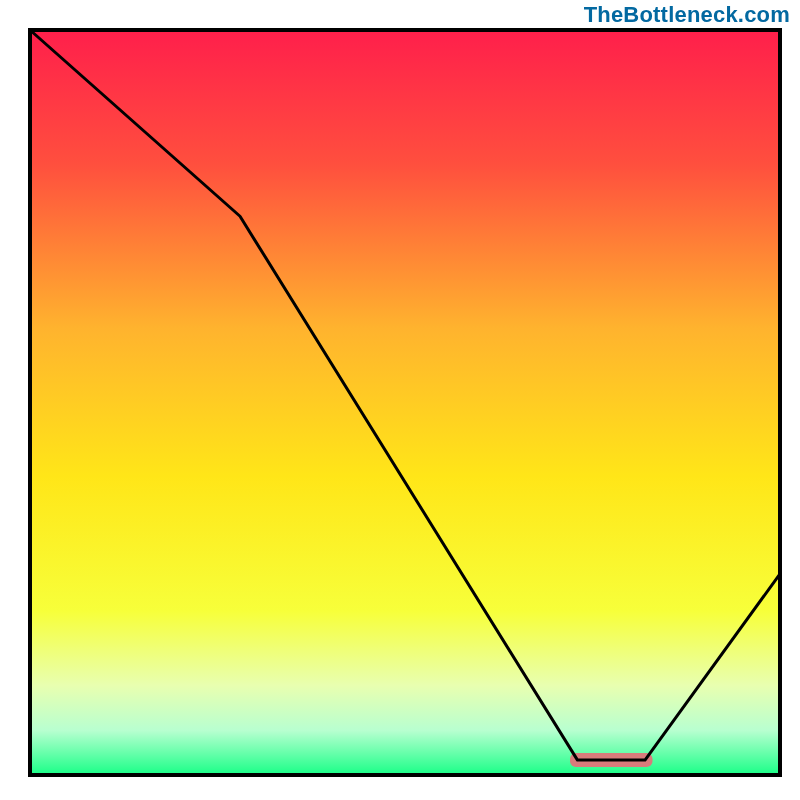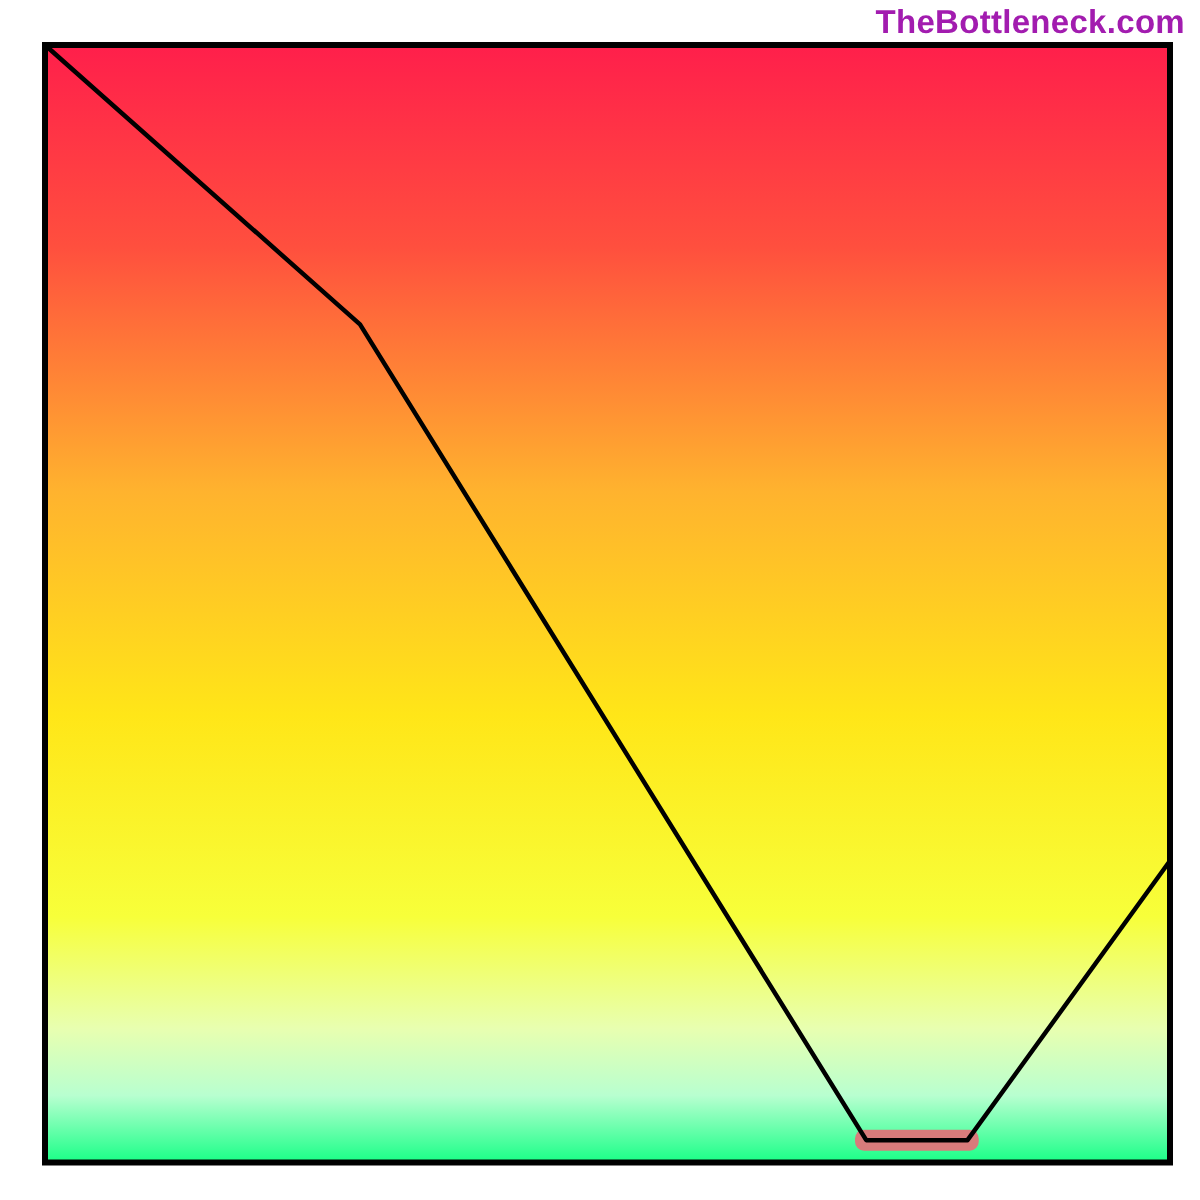--- a/index.html
+++ b/index.html
@@ -14,21 +14,21 @@
     position: relative;
     width: 800px;
     height: 800px;
   }
   .watermark {
     position: absolute;
     top: 2px;
     right: 10px;
     font-size: 22px;
     font-weight: bold;
-    color: #a21caf;
+    color: #0369a1;
     letter-spacing: 0.2px;
     z-index: 10;
   }
   svg.chart {
     position: absolute;
     left: 0;
     top: 0;
     width: 800px;
     height: 800px;
   }

